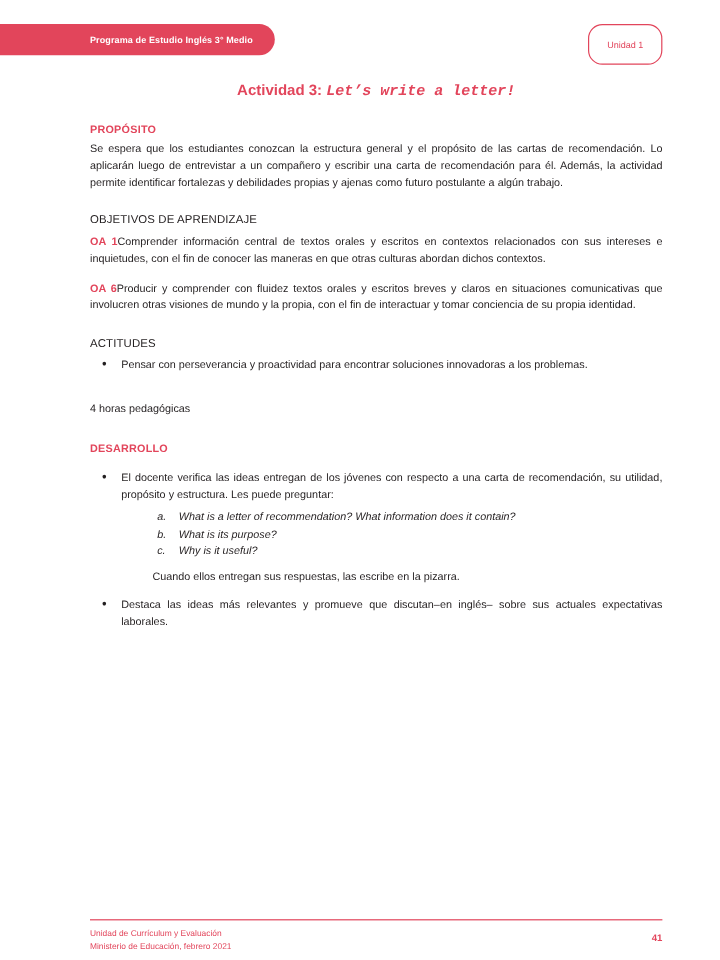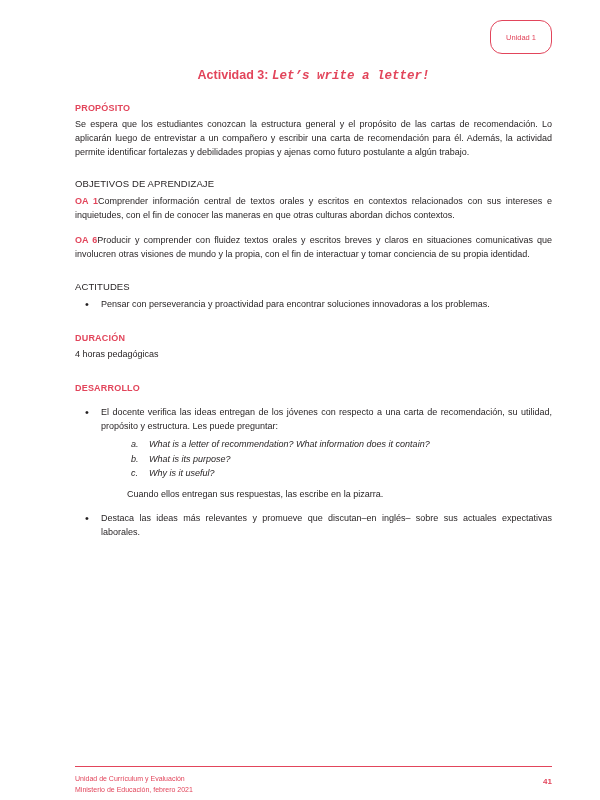--- a/index.html
+++ b/index.html
@@ -205,20 +205,21 @@
     font-size: 8px;
     font-weight: bold;
   }
 </style>
 </head>
 <body>
 
 <div class="page">
 
   <div class="header">
+    <div class="header-pill">Programa de Estudio Inglés 3° Medio</div>
     <div class="unit-badge">Unidad 1</div>
   </div>
 
   <div class="content">
 
     <div class="doc-title">
       <span>Actividad 3: </span><span class="ital">Let’s write a letter!</span>
     </div>
 
     <div class="section-label">PROPÓSITO</div>
@@ -238,21 +239,20 @@
 
     <div class="gap-8"></div>
 
     <div class="section-label-plain">ACTITUDES</div>
     <ul class="bullets">
       <li>Pensar con perseverancia y proactividad para encontrar soluciones innovadoras a los problemas.</li>
     </ul>
 
     <div class="gap-22"></div>
 
-    <div class="section-label">DURACIÓN</div>
     <div class="body-text">4 horas pedagógicas</div>
 
     <div class="gap-22"></div>
 
     <div class="section-label">DESARROLLO</div>
     <div class="gap-8"></div>
 
     <ul class="bullets">
       <li>
         <span>El docente verifica las ideas entregan de los jóvenes con respecto a una carta de recomendación, su utilidad, propósito y estructura. Les puede preguntar:</span>

